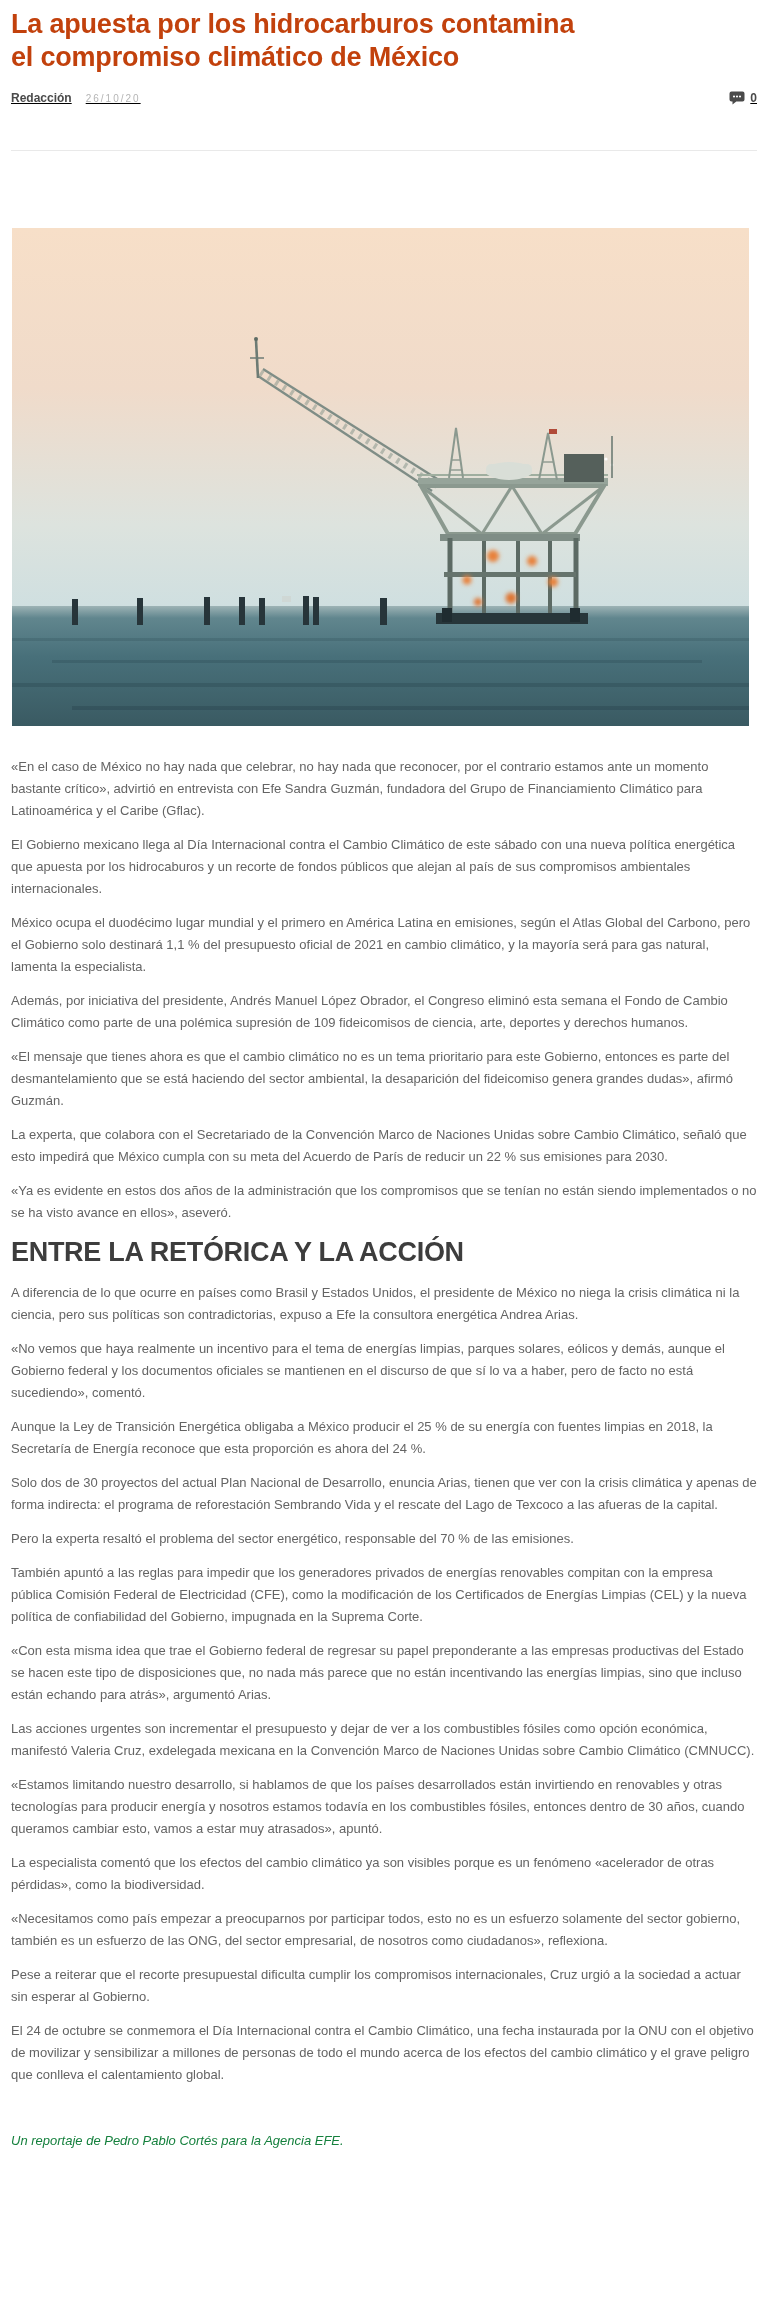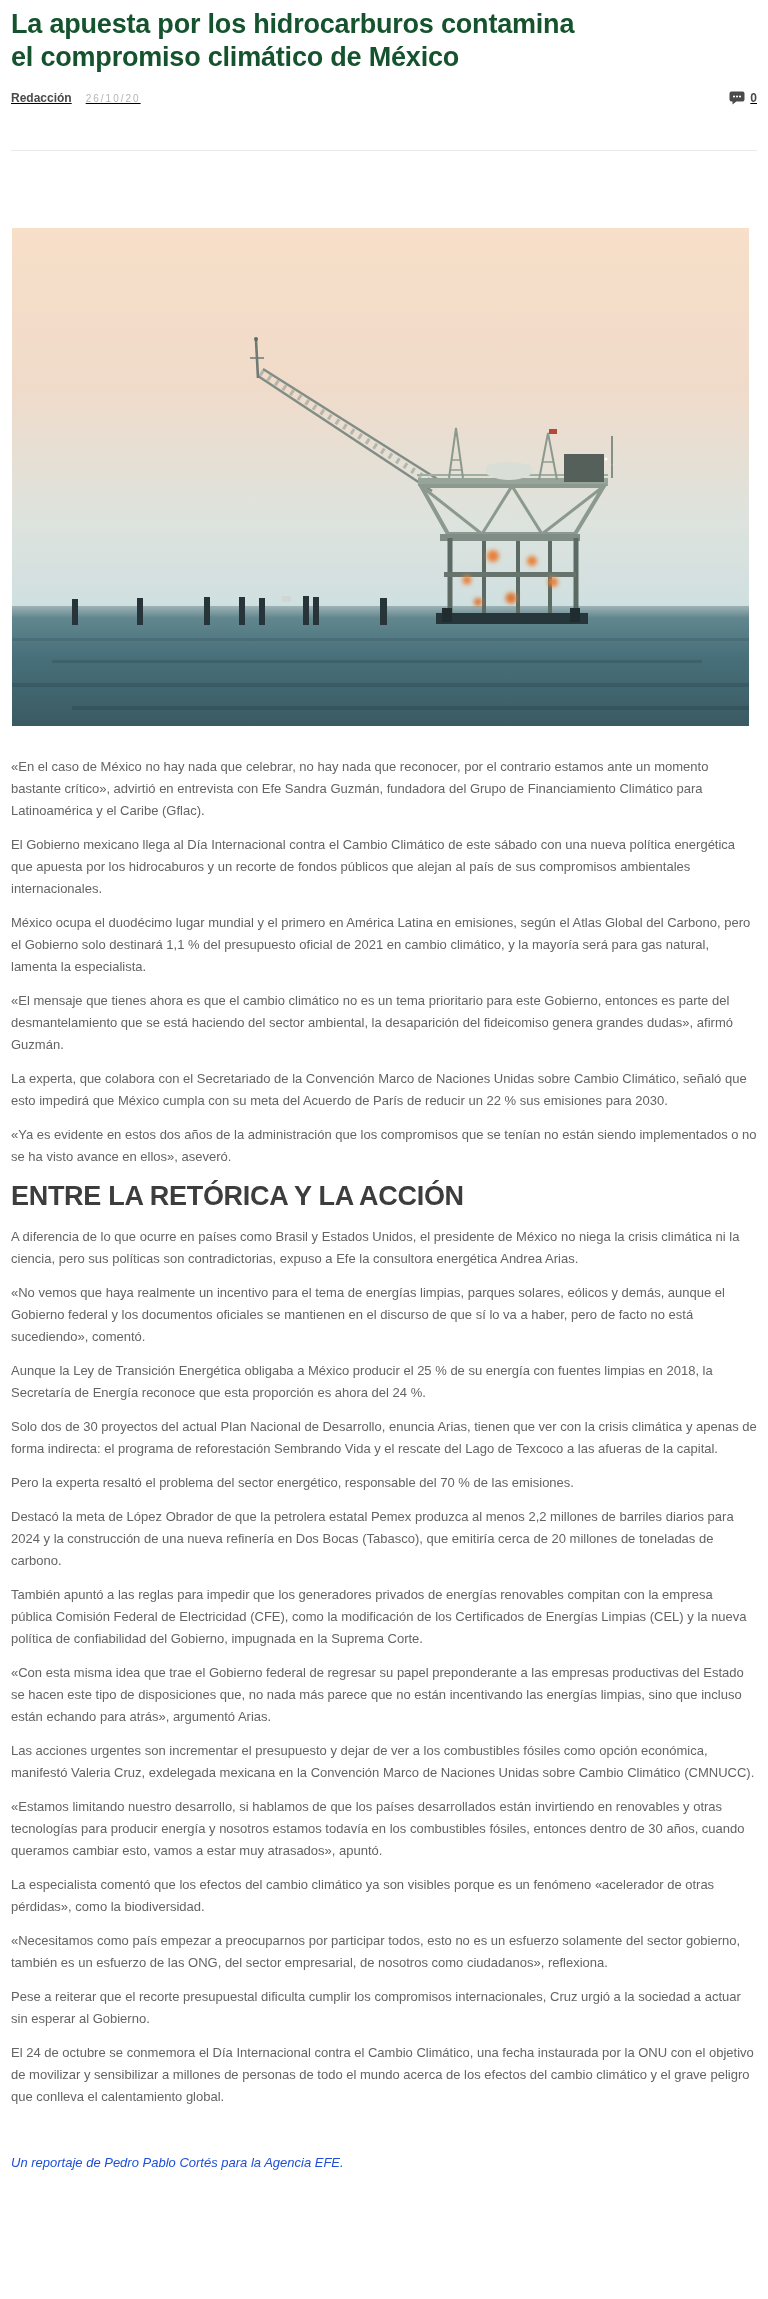--- a/index.html
+++ b/index.html
@@ -1,37 +1,37 @@
 <!DOCTYPE html>
 <html><head>
 <meta charset="utf-8">
 <style>
   html,body{margin:0;padding:0;background:#ffffff;}
   body{width:768px;font-family:"Liberation Sans",sans-serif;-webkit-font-smoothing:antialiased;}
   .page{box-sizing:border-box;width:768px;min-height:2299px;padding:0 11px;background:#fff;}
 
   h1[data-name="article-title"]{
     margin:8px 0 0 0;font-size:27px;line-height:33px;font-weight:700;
-    color:#14532d;letter-spacing:-0.2px;white-space:pre-line;
+    color:#c2410c;letter-spacing:-0.2px;white-space:pre-line;
   }
   .byline{margin-top:16px;display:flex;align-items:center;height:16px;text-decoration:underline;}
   .byline .author{font-weight:700;font-size:12px;color:#4a4a4a;margin-right:14px;text-decoration:none;cursor:pointer;}
   .byline .date{font-size:10px;color:#b5b5b5;letter-spacing:2px;}
   .byline .comments{margin-left:auto;display:flex;align-items:center;gap:5px;color:#4a4a4a;font-size:12px;font-weight:700;cursor:pointer;text-decoration:none;}
   .byline .comments svg{display:block;}
 
   hr.divider{border:none;border-top:1px solid #e9e9e9;margin:44px 0 0 0;}
 
   figure.hero{margin:77px 0 0 1px;padding:0;width:737px;height:498px;}
   figure.hero svg{display:block;width:737px;height:498px;}
 
   .article-body{margin-top:30px;}
   .article-body p{font-size:13px;line-height:22px;color:#646464;margin:0 0 12px 0;}
   .article-body h2{font-size:27px;line-height:32px;color:#3d3d3d;font-weight:700;margin:12px 0 14px 0;letter-spacing:-0.3px;}
-  p.credit{font-size:13px;color:#1d4ed8;font-style:italic;margin:44px 0 0 0;line-height:22px;}
+  p.credit{font-size:13px;color:#15803d;font-style:italic;margin:44px 0 0 0;line-height:22px;}
 </style>
 </head>
 <body>
 
 <div class="page" data-name="article-page">
 
   <h1 data-name="article-title">La apuesta por los hidrocarburos contamina
 el compromiso climático de México</h1>
 
   <div class="byline" data-name="byline">
@@ -144,30 +144,30 @@
       <rect x="368" y="370" width="7" height="27" fill="#27353a"></rect>
 
       <rect x="270" y="368" width="9" height="6" fill="#cfd6d2" opacity="0.85"></rect>
     </svg>
   </figure>
 
   <div class="article-body" data-name="article-body">
       <p data-name="article-paragraph">«En el caso de México no hay nada que celebrar, no hay nada que reconocer, por el contrario estamos ante un momento bastante crítico», advirtió en entrevista con Efe Sandra Guzmán, fundadora del Grupo de Financiamiento Climático para Latinoamérica y el Caribe (Gflac).</p>
       <p data-name="article-paragraph">El Gobierno mexicano llega al Día Internacional contra el Cambio Climático de este sábado con una nueva política energética que apuesta por los hidrocaburos y un recorte de fondos públicos que alejan al país de sus compromisos ambientales internacionales.</p>
       <p data-name="article-paragraph">México ocupa el duodécimo lugar mundial y el primero en América Latina en emisiones, según el Atlas Global del Carbono, pero el Gobierno solo destinará 1,1 % del presupuesto oficial de 2021 en cambio climático, y la mayoría será para gas natural, lamenta la especialista.</p>
+      <p data-name="article-paragraph">Además, por iniciativa del presidente, Andrés Manuel López Obrador, el Congreso eliminó esta semana el Fondo de Cambio Climático como parte de una polémica supresión de 109 fideicomisos de ciencia, arte, deportes y derechos humanos.</p>
       <p data-name="article-paragraph">«El mensaje que tienes ahora es que el cambio climático no es un tema prioritario para este Gobierno, entonces es parte del desmantelamiento que se está haciendo del sector ambiental, la desaparición del fideicomiso genera grandes dudas», afirmó Guzmán.</p>
       <p data-name="article-paragraph">La experta, que colabora con el Secretariado de la Convención Marco de Naciones Unidas sobre Cambio Climático, señaló que esto impedirá que México cumpla con su meta del Acuerdo de París de reducir un 22 % sus emisiones para 2030.</p>
       <p data-name="article-paragraph">«Ya es evidente en estos dos años de la administración que los compromisos que se tenían no están siendo implementados o no se ha visto avance en ellos», aseveró.</p>
       <h2 data-name="section-heading">ENTRE LA RETÓRICA Y LA ACCIÓN</h2>
       <p data-name="article-paragraph">A diferencia de lo que ocurre en países como Brasil y Estados Unidos, el presidente de México no niega la crisis climática ni la ciencia, pero sus políticas son contradictorias, expuso a Efe la consultora energética Andrea Arias.</p>
       <p data-name="article-paragraph">«No vemos que haya realmente un incentivo para el tema de energías limpias, parques solares, eólicos y demás, aunque el Gobierno federal y los documentos oficiales se mantienen en el discurso de que sí lo va a haber, pero de facto no está sucediendo», comentó.</p>
       <p data-name="article-paragraph">Aunque la Ley de Transición Energética obligaba a México producir el 25 % de su energía con fuentes limpias en 2018, la Secretaría de Energía reconoce que esta proporción es ahora del 24 %.</p>
       <p data-name="article-paragraph">Solo dos de 30 proyectos del actual Plan Nacional de Desarrollo, enuncia Arias, tienen que ver con la crisis climática y apenas de forma indirecta: el programa de reforestación Sembrando Vida y el rescate del Lago de Texcoco a las afueras de la capital.</p>
       <p data-name="article-paragraph">Pero la experta resaltó el problema del sector energético, responsable del 70 % de las emisiones.</p>
-      <p data-name="article-paragraph">Destacó la meta de López Obrador de que la petrolera estatal Pemex produzca al menos 2,2 millones de barriles diarios para 2024 y la construcción de una nueva refinería en Dos Bocas (Tabasco), que emitiría cerca de 20 millones de toneladas de carbono.</p>
       <p data-name="article-paragraph">También apuntó a las reglas para impedir que los generadores privados de energías renovables compitan con la empresa pública Comisión Federal de Electricidad (CFE), como la modificación de los Certificados de Energías Limpias (CEL) y la nueva política de confiabilidad del Gobierno, impugnada en la Suprema Corte.</p>
       <p data-name="article-paragraph">«Con esta misma idea que trae el Gobierno federal de regresar su papel preponderante a las empresas productivas del Estado se hacen este tipo de disposiciones que, no nada más parece que no están incentivando las energías limpias, sino que incluso están echando para atrás», argumentó Arias.</p>
       <p data-name="article-paragraph">Las acciones urgentes son incrementar el presupuesto y dejar de ver a los combustibles fósiles como opción económica, manifestó Valeria Cruz, exdelegada mexicana en la Convención Marco de Naciones Unidas sobre Cambio Climático (CMNUCC).</p>
       <p data-name="article-paragraph">«Estamos limitando nuestro desarrollo, si hablamos de que los países desarrollados están invirtiendo en renovables y otras tecnologías para producir energía y nosotros estamos todavía en los combustibles fósiles, entonces dentro de 30 años, cuando queramos cambiar esto, vamos a estar muy atrasados», apuntó.</p>
       <p data-name="article-paragraph">La especialista comentó que los efectos del cambio climático ya son visibles porque es un fenómeno «acelerador de otras pérdidas», como la biodiversidad.</p>
       <p data-name="article-paragraph">«Necesitamos como país empezar a preocuparnos por participar todos, esto no es un esfuerzo solamente del sector gobierno, también es un esfuerzo de las ONG, del sector empresarial, de nosotros como ciudadanos», reflexiona.</p>
       <p data-name="article-paragraph">Pese a reiterar que el recorte presupuestal dificulta cumplir los compromisos internacionales, Cruz urgió a la sociedad a actuar sin esperar al Gobierno.</p>
       <p data-name="article-paragraph">El 24 de octubre se conmemora el Día Internacional contra el Cambio Climático, una fecha instaurada por la ONU con el objetivo de movilizar y sensibilizar a millones de personas de todo el mundo acerca de los efectos del cambio climático y el grave peligro que conlleva el calentamiento global.</p>
     </div>
 

